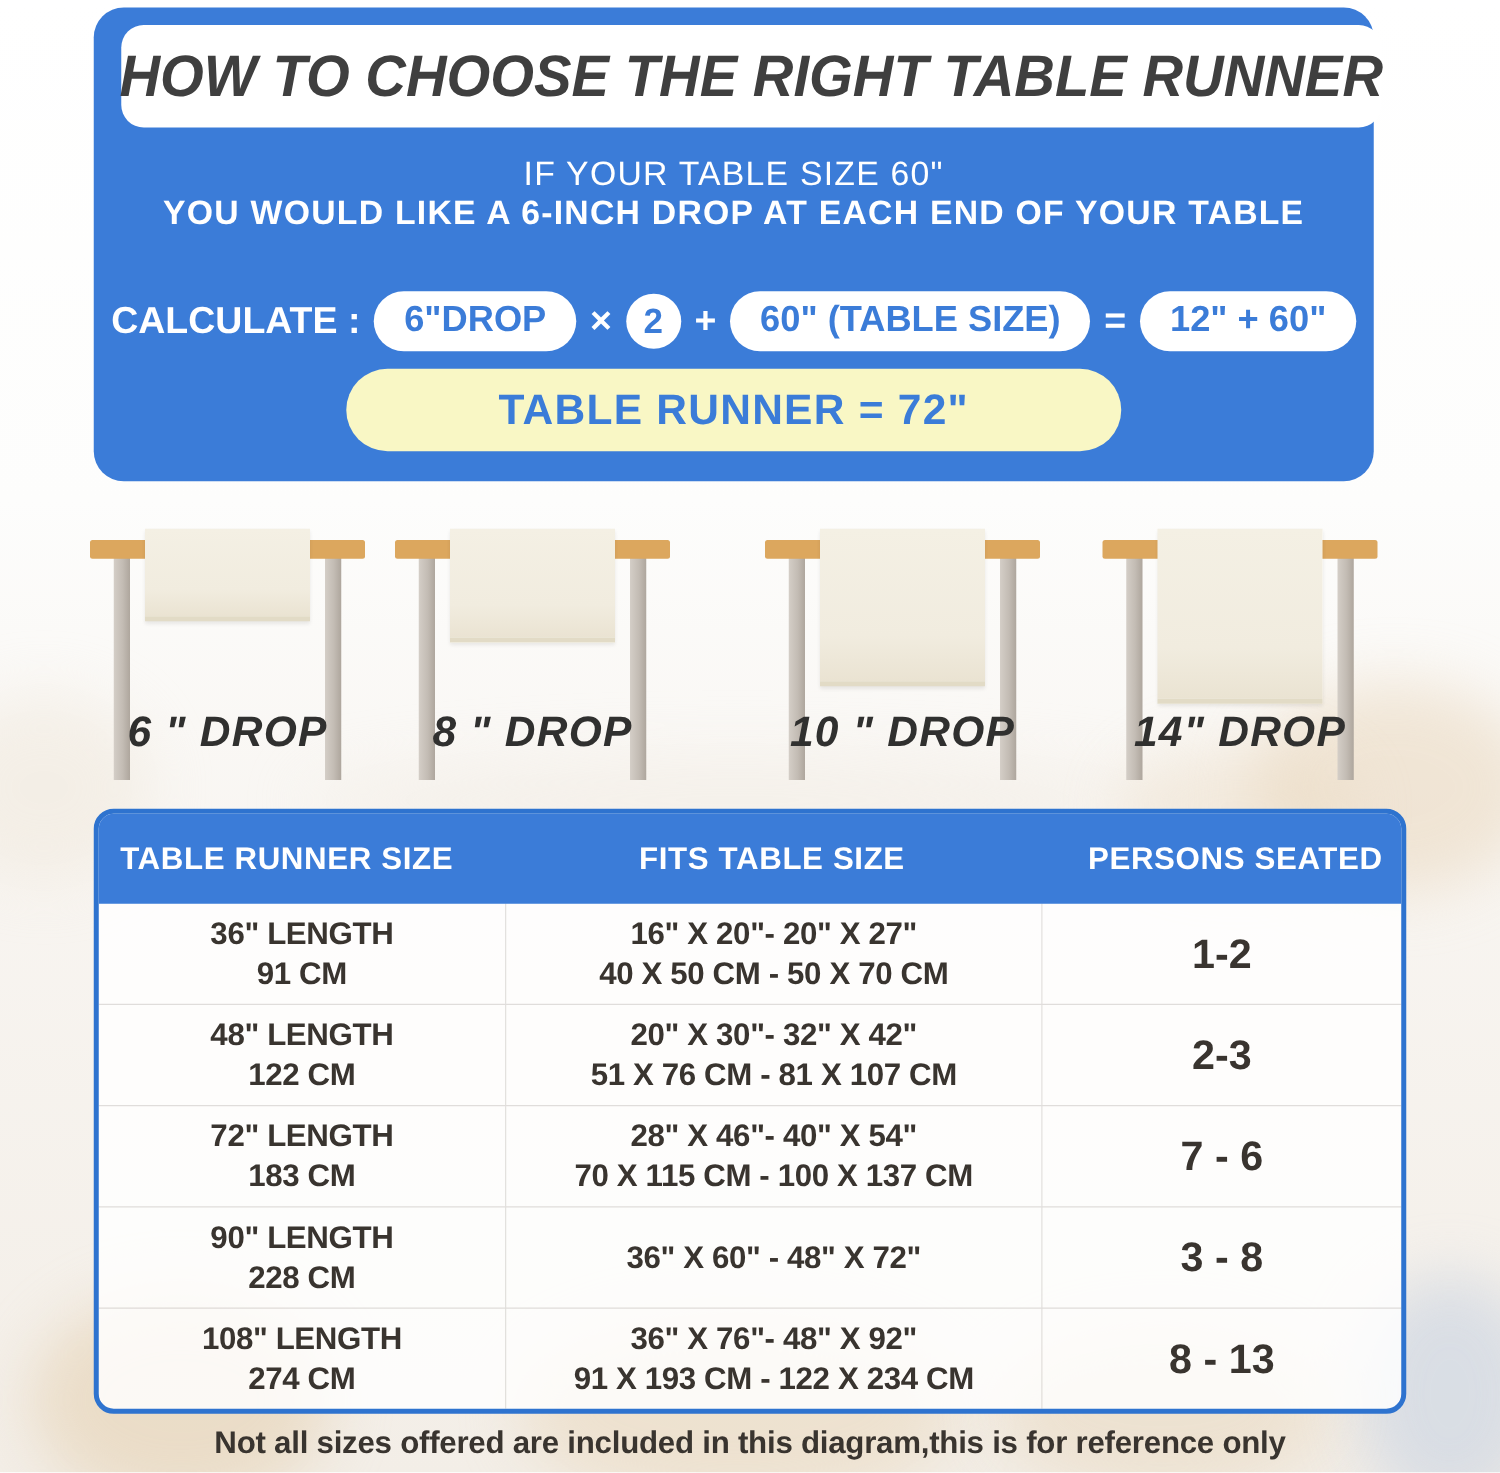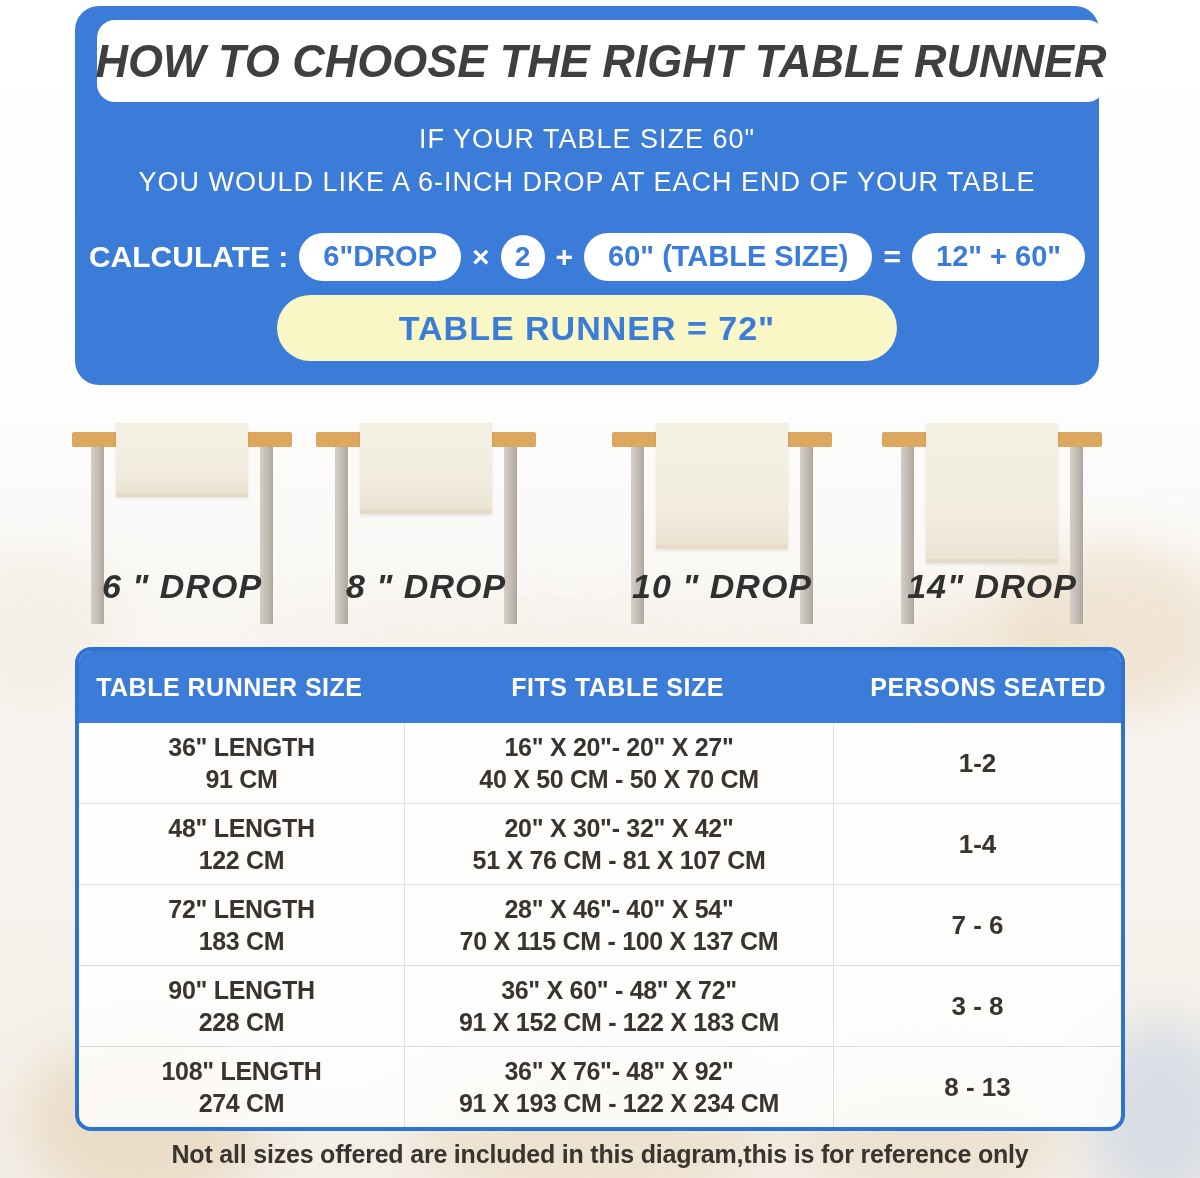--- a/index.html
+++ b/index.html
@@ -20,21 +20,21 @@
   
   .hero{position:absolute;left:75px;top:6px;width:1024px;height:379px;background:#3b7cd8;
     border-radius:24px;z-index:2;}
   .title-bar{position:absolute;left:22px;top:14px;width:1008px;height:82px;background:#ffffff;
     border-radius:18px;display:flex;align-items:center;justify-content:center;}
   .title-bar h1{margin:0;font-size:45px;font-weight:800;font-style:italic;color:#3f3f3f;
     letter-spacing:0px;white-space:nowrap;transform:scaleY(1.04);}
   .sub{position:absolute;left:0;width:100%;text-align:center;color:#ffffff;
     font-size:27px;letter-spacing:1px;font-weight:400;}
   .sub1{top:118px;}
-  .sub2{top:161px;}
+  .sub2{top:149px;font-weight:bold;}
   .calc-row{position:absolute;left:0;top:225px;width:100%;height:52px;display:flex;
     align-items:center;justify-content:center;gap:11px;text-align:center;}
   .calc-label{color:#ffffff;font-size:30px;font-weight:700;white-space:nowrap;}
   .pill{background:#ffffff;color:#3b7cd8;font-size:29px;font-weight:700;border-radius:999px;
     padding:8px 24px;white-space:nowrap;line-height:1.1;}
   .op{color:#ffffff;font-size:30px;font-weight:700;}
   .circle{background:#ffffff;color:#3b7cd8;font-size:28px;font-weight:700;width:44px;height:44px;
     border-radius:50%;display:flex;align-items:center;justify-content:center;}
   .result-banner{position:absolute;left:50%;top:289px;transform:translateX(-50%);width:620px;height:66px;
     background:#f9f7c5;border-radius:999px;display:flex;align-items:center;justify-content:center;}
@@ -62,21 +62,21 @@
   .size-header{display:flex;height:72px;background:#3b7cd8;align-items:center;gap:39px;}
   .hcell{color:#ffffff;font-size:25px;font-weight:700;letter-spacing:0.5px;text-align:center;}
   .c1{width:325px;} .c2{width:430px;} .c3{width:287px;}
   .size-body{display:flex;flex-direction:column;height:404px;}
   .trow{flex:1;display:flex;align-items:center;}
   .trow + .trow{border-top:1px solid rgba(90,80,70,0.18);}
   .cell{text-align:center;color:#39342f;font-weight:700;}
   .cell.c2{border-left:1px solid rgba(90,80,70,0.16);border-right:1px solid rgba(90,80,70,0.16);
     align-self:stretch;display:flex;flex-direction:column;justify-content:center;}
   .cell .l1,.cell .l2{font-size:25px;line-height:32px;letter-spacing:-0.3px;}
-  .cell.c3{font-size:26px;}
+  .cell.c3{font-size:33px;}
 
   .footer-note{position:absolute;left:0;top:1140px;width:100%;text-align:center;z-index:1;
     color:#39342f;font-size:25px;font-weight:700;letter-spacing:-0.2px;}
 </style>
 </head>
 <body>
 
 <div id="canvas">
 
   <div class="blob b1"></div>
@@ -162,21 +162,21 @@
 
       <div class="trow">
         <div class="cell c1">
           <div class="l1">48" LENGTH</div>
           <div class="l2">122 CM</div>
         </div>
         <div class="cell c2">
           <div class="l1">20" X 30"- 32" X 42"</div>
           <div class="l2">51 X 76 CM - 81 X 107 CM</div>
         </div>
-        <div class="cell c3">1-4</div>
+        <div class="cell c3">2-3</div>
       </div>
 
       <div class="trow">
         <div class="cell c1">
           <div class="l1">72" LENGTH</div>
           <div class="l2">183 CM</div>
         </div>
         <div class="cell c2">
           <div class="l1">28" X 46"- 40" X 54"</div>
           <div class="l2">70 X 115 CM - 100 X 137 CM</div>
@@ -184,21 +184,20 @@
         <div class="cell c3">7 - 6</div>
       </div>
 
       <div class="trow">
         <div class="cell c1">
           <div class="l1">90" LENGTH</div>
           <div class="l2">228 CM</div>
         </div>
         <div class="cell c2">
           <div class="l1">36" X 60" - 48" X 72"</div>
-          <div class="l2">91 X 152 CM - 122 X 183 CM</div>
         </div>
         <div class="cell c3">3 - 8</div>
       </div>
 
       <div class="trow">
         <div class="cell c1">
           <div class="l1">108" LENGTH</div>
           <div class="l2">274 CM</div>
         </div>
         <div class="cell c2">

